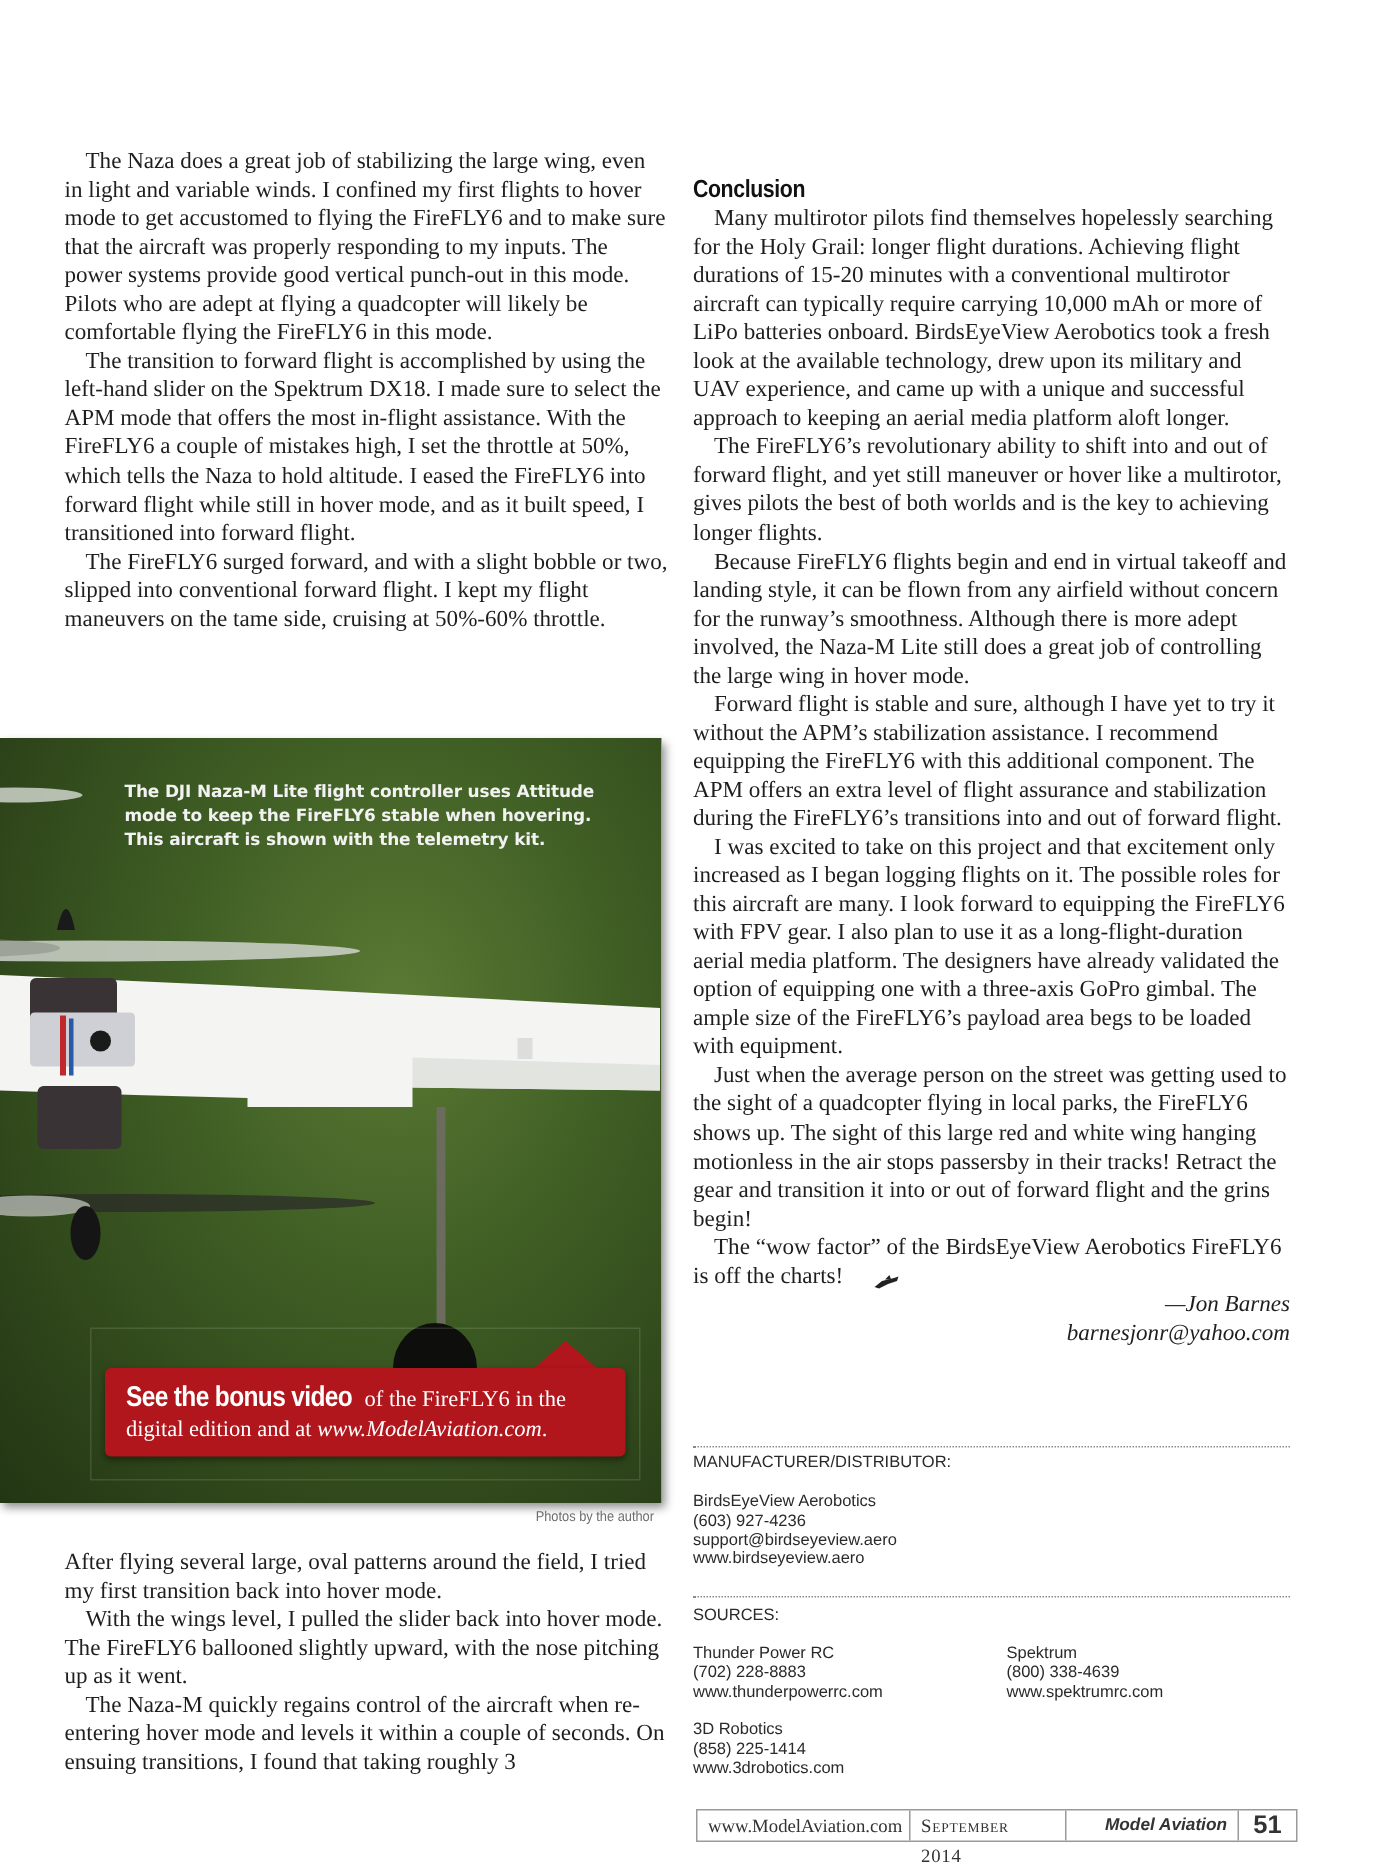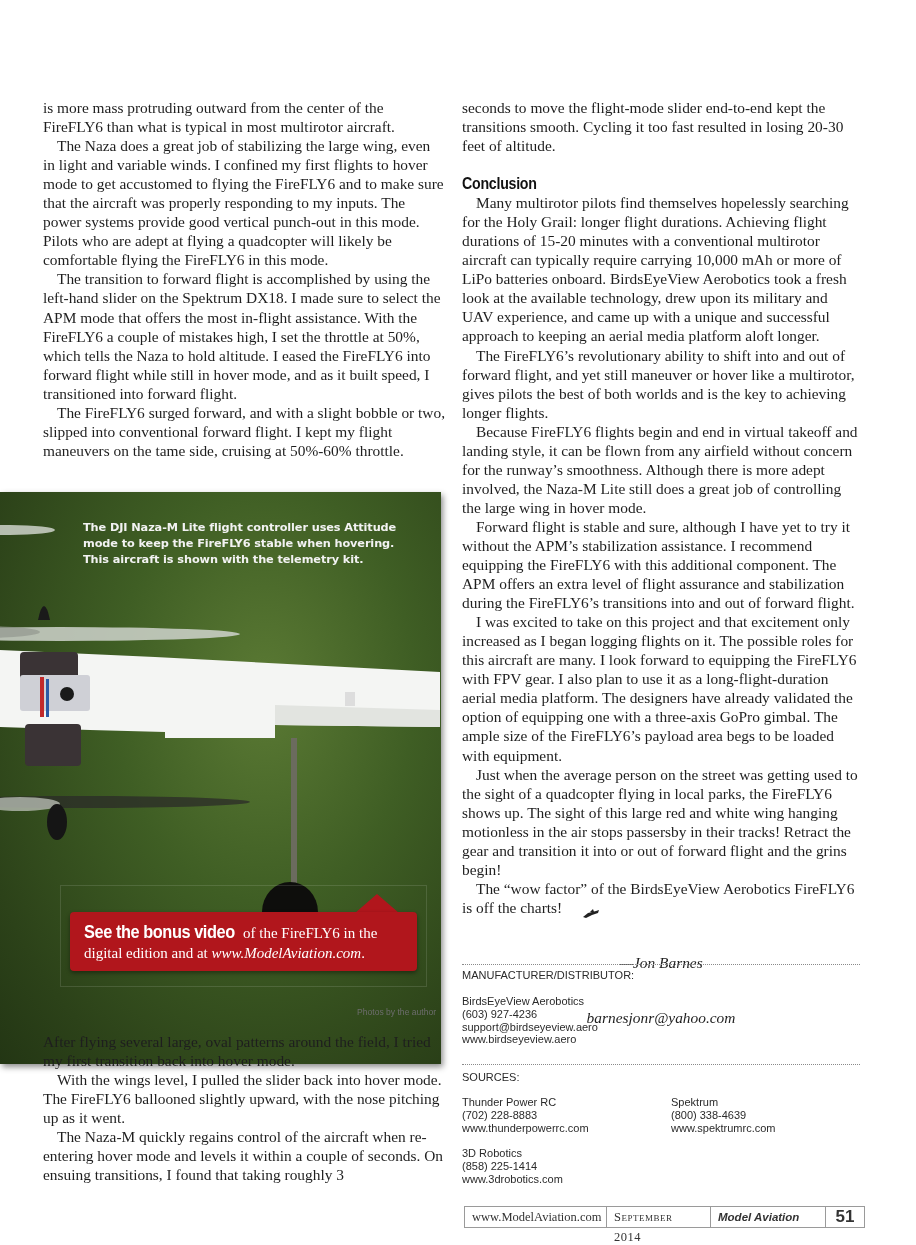--- a/index.html
+++ b/index.html
@@ -4,25 +4,25 @@
 <style>
   html, body { margin: 0; padding: 0; background: #ffffff; }
   body { width: 916px; height: 1245px; position: relative; overflow: hidden; color: #1e1e1e; }
   .col { position: absolute; font-family: "Liberation Serif", "DejaVu Serif", serif; font-size: 15.4px; line-height: 19.05px; }
   .col p { margin: 0; text-indent: 14px; }
   .col p.noindent { text-indent: 0; }
   #col-left-top { left: 43px; top: 98px; width: 402px; }
   #col-left-bottom { left: 43px; top: 1032px; width: 402px; }
   #col-right { left: 462px; top: 98px; width: 398px; }
   .heading { font-family: "Liberation Sans", "DejaVu Sans", sans-serif; font-weight: bold; font-size: 16.5px; letter-spacing: -0.3px; margin-top: 19px; line-height: 19px; transform: scaleX(0.86); transform-origin: left; color: #111; }
-  .sign { text-align: center; font-style: italic; margin-top: 36px; }
+  .sign { text-align: right; font-style: italic; }
   .wow-icon { display: inline-block; width: 18px; height: 10px; vertical-align: middle; margin-left: 6px; }
 
   
-  #photo { position: absolute; left: 0; top: 492px; width: 441px; height: 572px; overflow: hidden;
+  #photo { position: absolute; left: 0; top: 492px; width: 441px; height: 510px; overflow: hidden;
     background: radial-gradient(ellipse at 60% 35%, #5b7a34 0%, #3f5e24 40%, #2c4219 80%, #233614 100%);
     box-shadow: 2px 3px 6px rgba(0,0,0,0.45); }
   #photo .caption { position: absolute; left: 83px; top: 28px; width: 330px; color: #f2f2f2;
     font-family: "DejaVu Sans", sans-serif; font-size: 11.3px; line-height: 16px; font-weight: bold; letter-spacing: -0.1px; }
   .wing { position: absolute; }
   .frame-outline { position: absolute; left: 60px; top: 393px; width: 365px; height: 100px; border: 1px solid rgba(255,255,255,0.12); }
   .callout { position: absolute; left: 70px; top: 420px; width: 347px; height: 59px; background: #b1161c; border-radius: 4px;
     box-shadow: 0 2px 4px rgba(0,0,0,0.4); color: #fff; padding: 10px 12px 12px 14px; box-sizing: border-box;
     font-family: "Liberation Serif", serif; font-size: 15px; line-height: 20px; }
   .callout-tip { position: absolute; left: 355px; top: 402px; width: 0; height: 0; border-left: 22px solid transparent; border-right: 22px solid transparent; border-bottom: 19px solid #b1161c; }
@@ -33,28 +33,27 @@
   
   .rule { position: absolute; left: 462px; width: 398px; border-top: 1px dotted #8a8a8a; }
   .info { position: absolute; font-family: "Liberation Sans", "DejaVu Sans", sans-serif; font-size: 11px; line-height: 12.8px; color: #2a2a2a; }
 
   
   #footer { position: absolute; left: 464px; top: 1206px; height: 20px; display: flex; border: 1px solid #9a9a9a; }
   #footer > div { border-right: 1px solid #9a9a9a; height: 20px; line-height: 20px; box-sizing: border-box; padding: 0 7px; color: #333; }
   #footer > div:last-child { border-right: none; }
   .f-url { font-family: "Liberation Serif", serif; font-size: 12.5px; width: 142px; }
   .f-date { font-family: "Liberation Serif", serif; font-size: 12.5px; width: 104px; font-variant: small-caps; letter-spacing: 0.5px; }
-  .f-mag { font-family: "Liberation Sans", sans-serif; font-weight: bold; font-size: 11.5px; width: 115px; text-align: left; font-style: italic; }
+  .f-mag { font-family: "Liberation Sans", sans-serif; font-weight: bold; font-size: 11.5px; width: 115px; text-align: right; font-style: italic; }
   .f-page { font-family: "Liberation Sans", sans-serif; font-weight: bold; font-size: 17px; width: 38px; text-align: center; }
 </style>
 </head>
 <body>
 
 <div class="col" id="col-left-top">
-  <p class="noindent">is more mass protruding outward from the center of the FireFLY6 than what is typical in most multirotor aircraft.</p>
   <p>The Naza does a great job of stabilizing the large wing, even in light and variable winds. I confined my first flights to hover mode to get accustomed to flying the FireFLY6 and to make sure that the aircraft was properly responding to my inputs. The power systems provide good vertical punch-out in this mode. Pilots who are adept at flying a quadcopter will likely be comfortable flying the FireFLY6 in this mode.</p>
   <p>The transition to forward flight is accomplished by using the left-hand slider on the Spektrum DX18. I made sure to select the APM mode that offers the most in-flight assistance. With the FireFLY6 a couple of mistakes high, I set the throttle at 50%, which tells the Naza to hold altitude. I eased the FireFLY6 into forward flight while still in hover mode, and as it built speed, I transitioned into forward flight.</p>
   <p>The FireFLY6 surged forward, and with a slight bobble or two, slipped into conventional forward flight. I kept my flight maneuvers on the tame side, cruising at 50%-60% throttle.</p>
 </div>
 
 <div id="photo">
   <svg class="wing" width="441" height="510" viewBox="0 0 441 510">
 
     <ellipse cx="10" cy="38" rx="45" ry="5" fill="#d8dcd6" opacity="0.8"></ellipse>
 
@@ -90,21 +89,20 @@
 </div>
 <div id="photo-credit">Photos by the author</div>
 
 <div class="col" id="col-left-bottom">
   <p class="noindent">After flying several large, oval patterns around the field, I tried my first transition back into hover mode.</p>
   <p>With the wings level, I pulled the slider back into hover mode. The FireFLY6 ballooned slightly upward, with the nose pitching up as it went.</p>
   <p>The Naza-M quickly regains control of the aircraft when re-entering hover mode and levels it within a couple of seconds. On ensuing transitions, I found that taking roughly 3</p>
 </div>
 
 <div class="col" id="col-right">
-  <p class="noindent">seconds to move the flight-mode slider end-to-end kept the transitions smooth. Cycling it too fast resulted in losing 20-30 feet of altitude.</p>
   <div class="heading">Conclusion</div>
   <p>Many multirotor pilots find themselves hopelessly searching for the Holy Grail: longer flight durations. Achieving flight durations of 15-20 minutes with a conventional multirotor aircraft can typically require carrying 10,000 mAh or more of LiPo batteries onboard. BirdsEyeView Aerobotics took a fresh look at the available technology, drew upon its military and UAV experience, and came up with a unique and successful approach to keeping an aerial media platform aloft longer.</p>
   <p>The FireFLY6’s revolutionary ability to shift into and out of forward flight, and yet still maneuver or hover like a multirotor, gives pilots the best of both worlds and is the key to achieving longer flights.</p>
   <p>Because FireFLY6 flights begin and end in virtual takeoff and landing style, it can be flown from any airfield without concern for the runway’s smoothness. Although there is more adept involved, the Naza-M Lite still does a great job of controlling the large wing in hover mode.</p>
   <p>Forward flight is stable and sure, although I have yet to try it without the APM’s stabilization assistance. I recommend equipping the FireFLY6 with this additional component. The APM offers an extra level of flight assurance and stabilization during the FireFLY6’s transitions into and out of forward flight.</p>
   <p>I was excited to take on this project and that excitement only increased as I began logging flights on it. The possible roles for this aircraft are many. I look forward to equipping the FireFLY6 with FPV gear. I also plan to use it as a long-flight-duration aerial media platform. The designers have already validated the option of equipping one with a three-axis GoPro gimbal. The ample size of the FireFLY6’s payload area begs to be loaded with equipment.</p>
   <p>Just when the average person on the street was getting used to the sight of a quadcopter flying in local parks, the FireFLY6 shows up. The sight of this large red and white wing hanging motionless in the air stops passersby in their tracks! Retract the gear and transition it into or out of forward flight and the grins begin!</p>
   <p><span>The “wow factor” of the BirdsEyeView Aerobotics FireFLY6 is off the charts!</span><span class="wow-icon"><svg width="18" height="10" viewBox="0 0 18 10">
           <path d="M1 8 L6 4 L14 2 L17 1 L16 4 L10 6 L4 9 Z" fill="#222"></path>
           <path d="M8 3 L11 0 L12 3 Z" fill="#222"></path>

